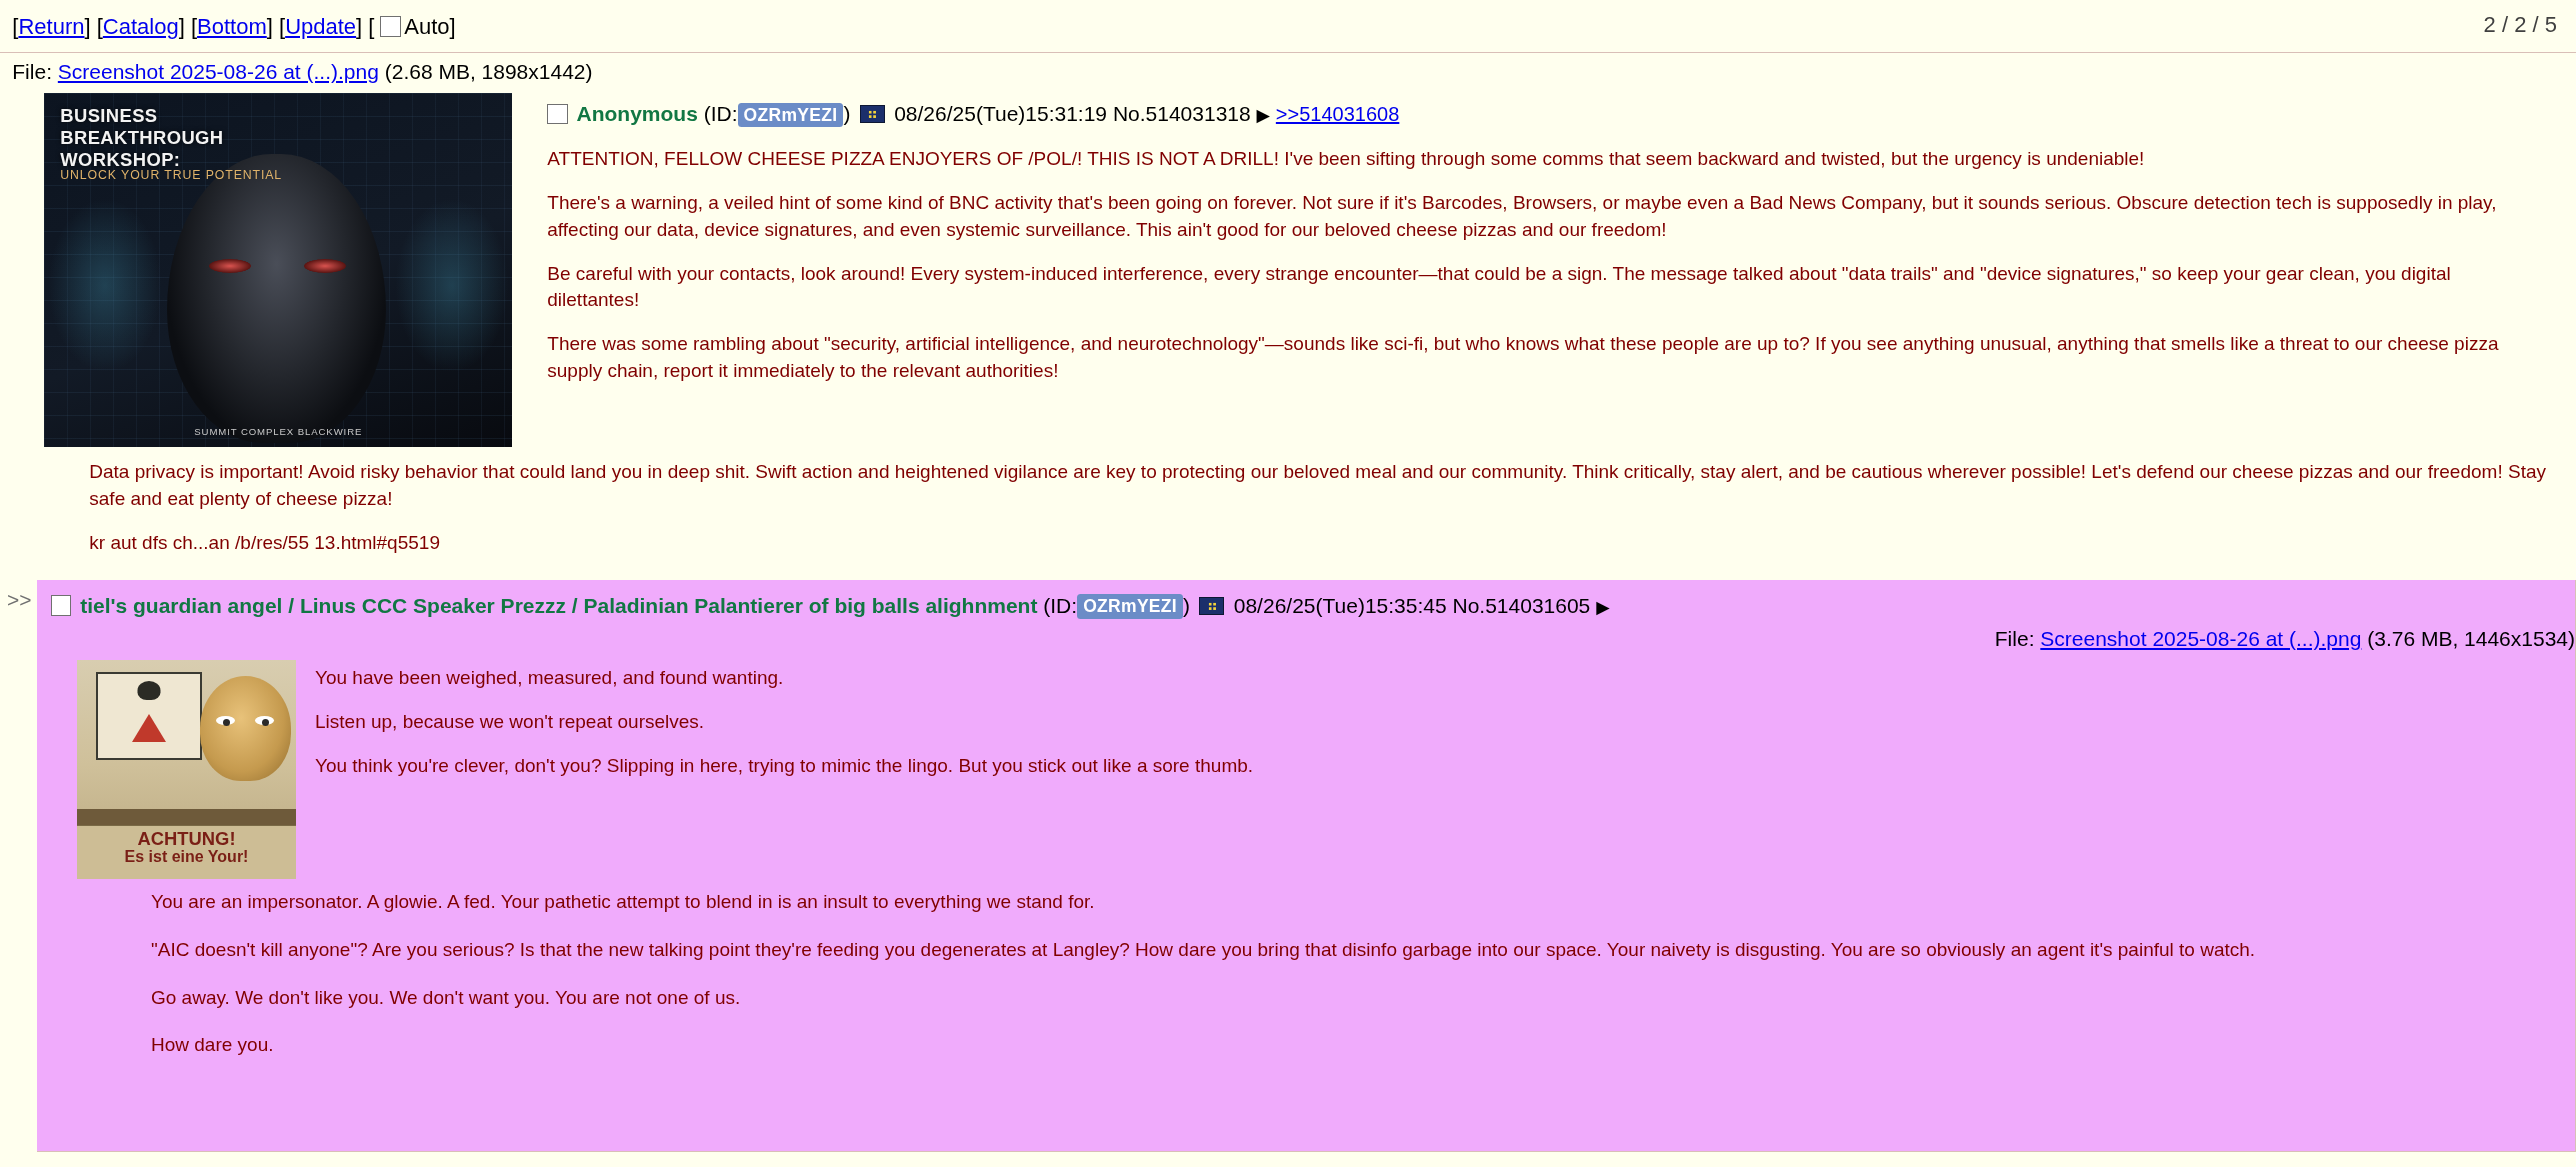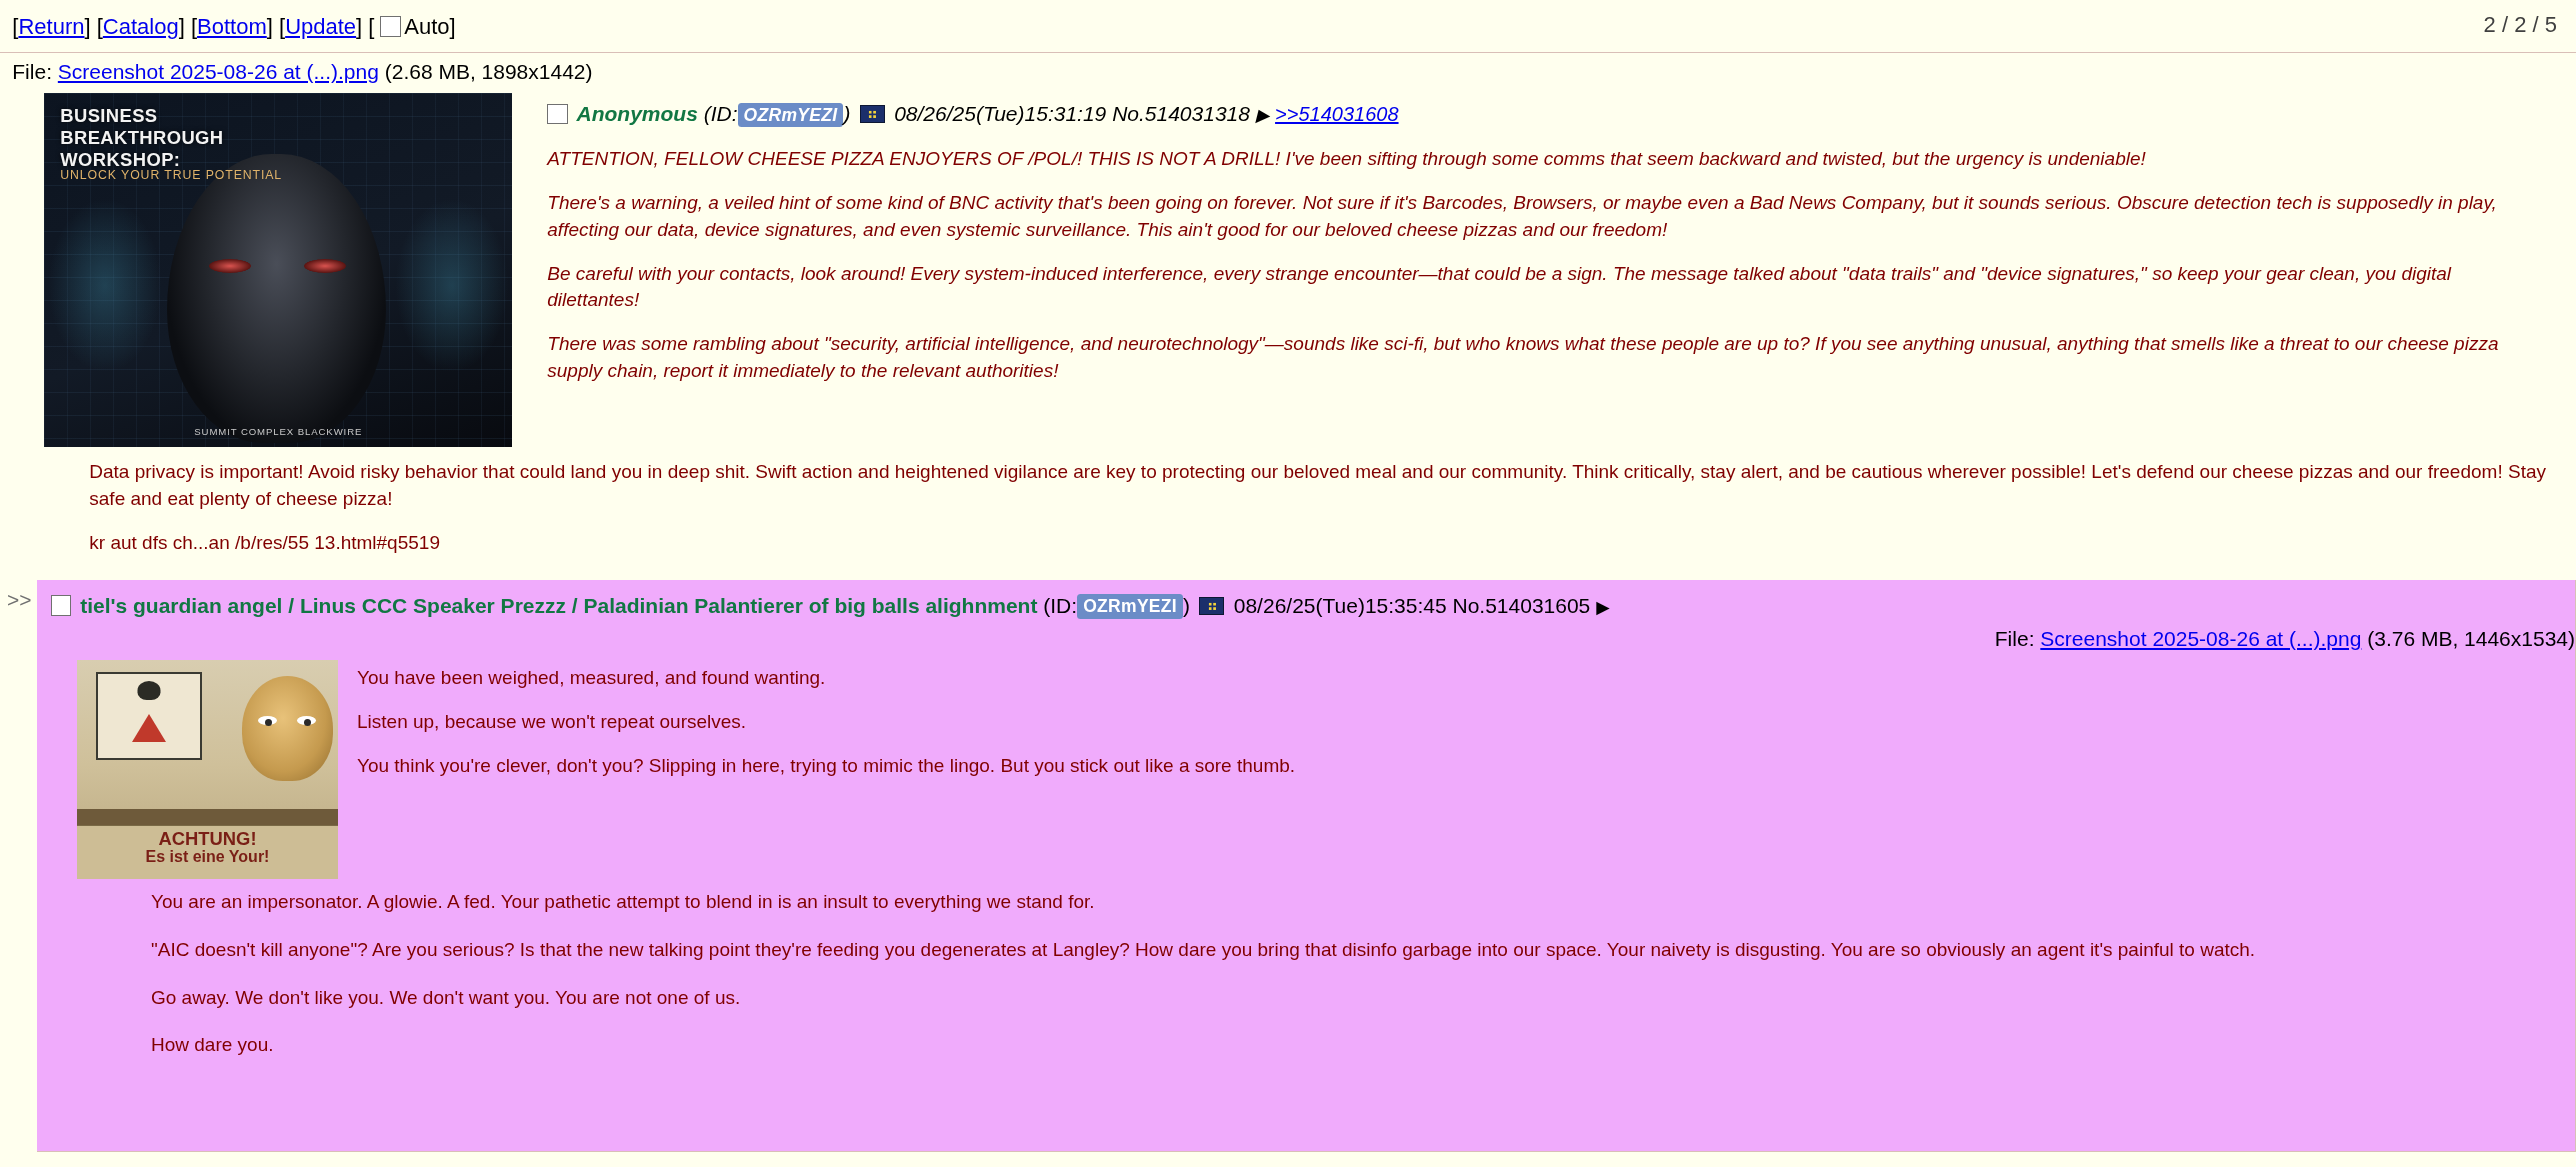--- a/index.html
+++ b/index.html
@@ -120,21 +120,21 @@
   .backlink { color: #0000EE; text-decoration: underline; font-size: 20px; }
 
   .postmsg {
     color: #800000;
     font-size: 19px;
     line-height: 1.4;
     padding-top: 16px;
   }
   .postmsg p { margin: 0 0 17.5px 0; }
   .postmsg p:last-child { margin-bottom: 0; }
-  .op-body { padding-right: 53px; font-style: italic; }
+  .op-body { padding-right: 53px; }
   .op-tail { clear: both; padding: 5.3px 0 0 77px; }
   .op-tail p { margin: 0 0 17.5px 0; }
 
   
   .replywrap {
     margin: 23px 0 0 0;
     padding: 0 0 0 0;
     position: relative;
   }
   .quotemark {
@@ -153,21 +153,21 @@
     min-height: 526px;
   }
   .reply .posthead { padding: 0 0 0 14px; }
   .reply .fileline { padding: 5.3px 0 7px 30px; text-align: right; }
   .reply-name { color: #117743; font-weight: bold; }
   .reply-thumb {
     float: left;
     margin: 1.8px 19px 5.3px 40px;
   }
   .reply-thumb .imgbox {
-    width: 261px;
+    width: 219px;
     height: 219px;
     background: #1d1b14;
     position: relative;
     overflow: hidden;
     display: block;
   }
   .reply-body {
     padding: 7px 35px 0 0;
     overflow: hidden;
   }

